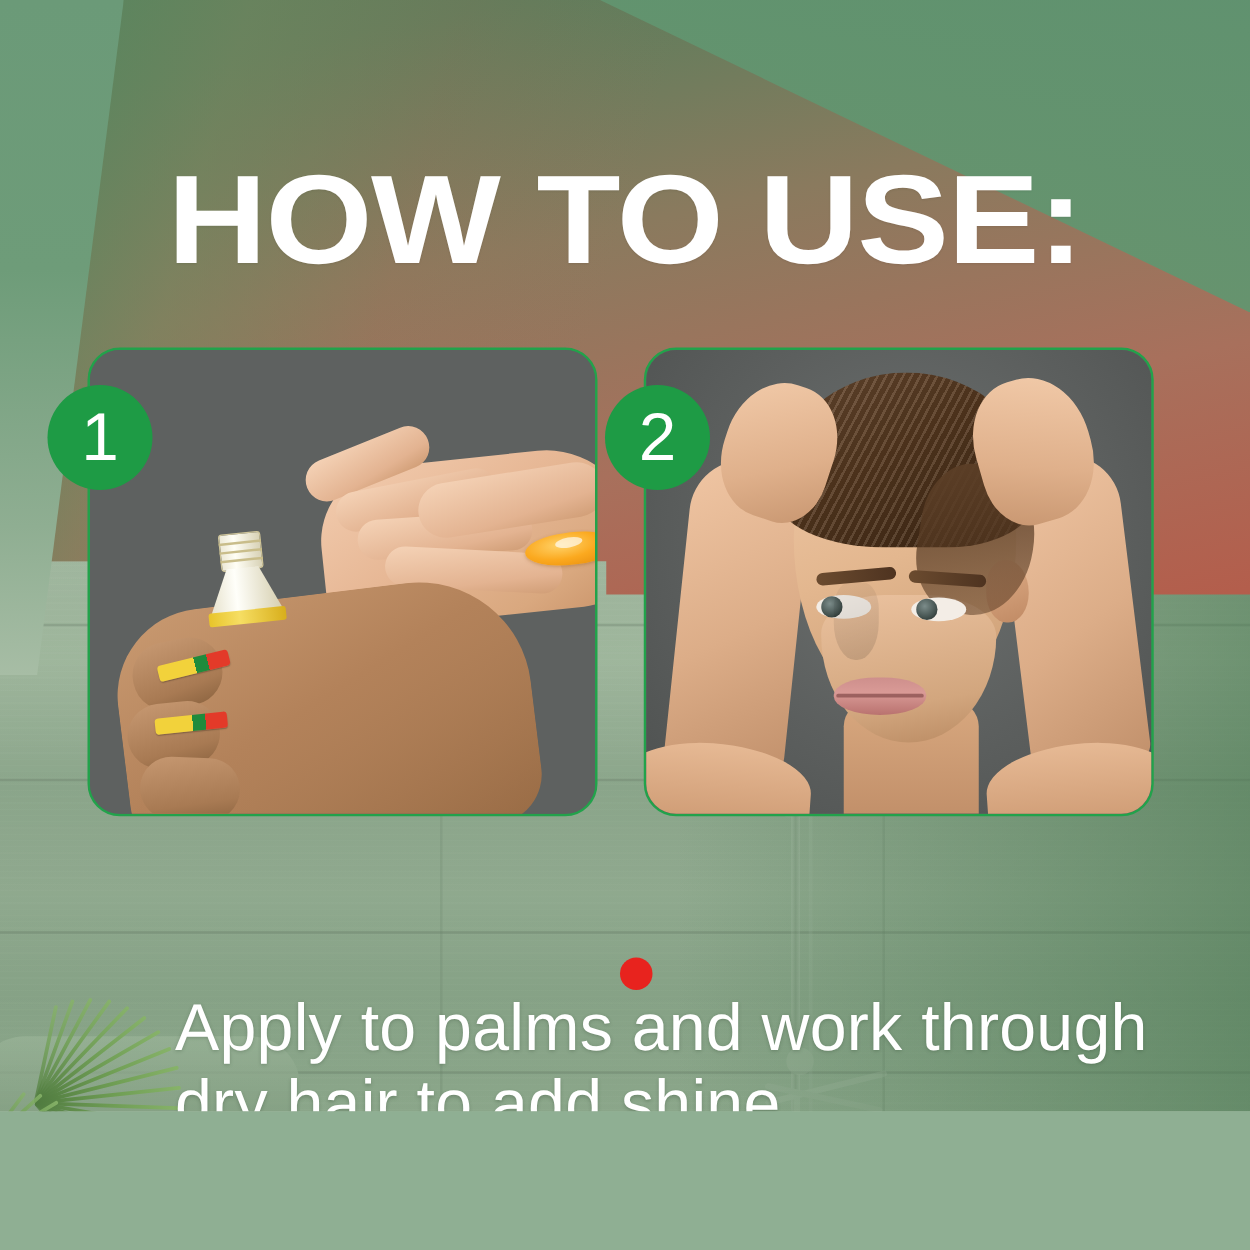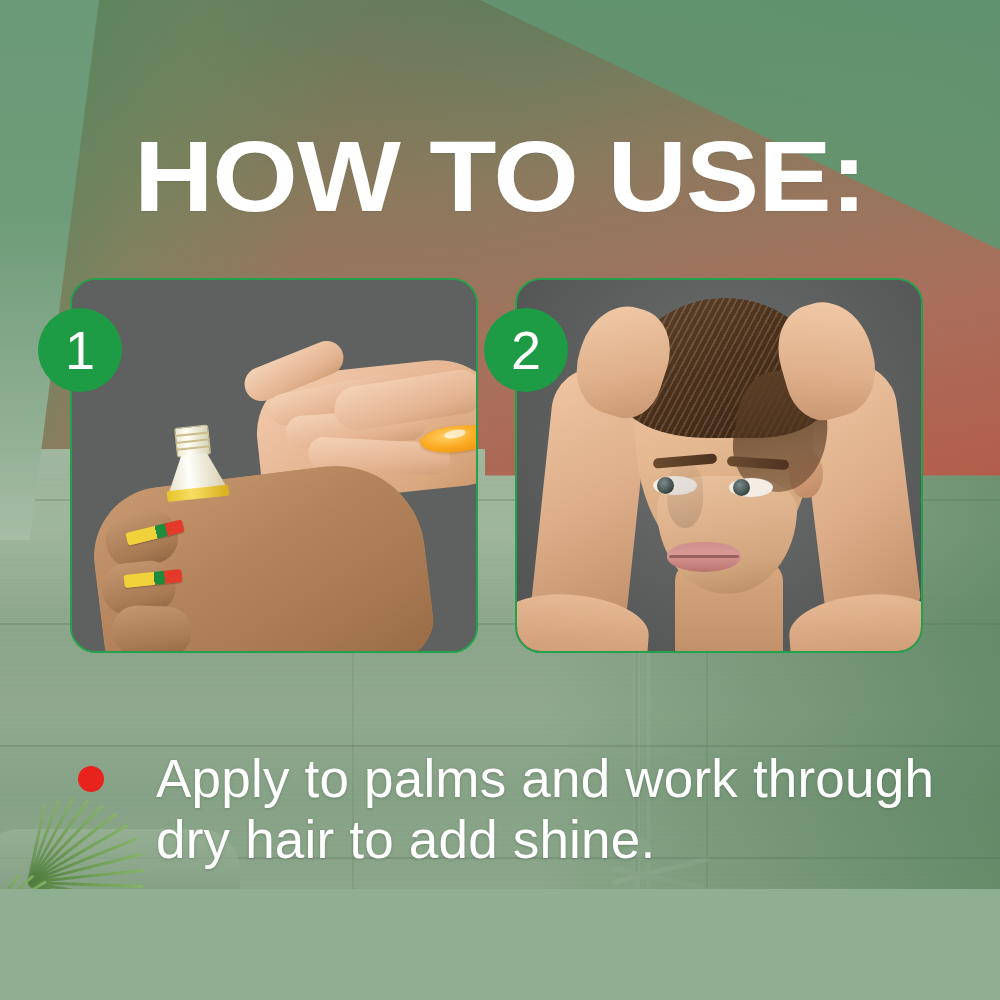--- a/index.html
+++ b/index.html
@@ -332,21 +332,21 @@
     font-size:54px; font-weight:400; line-height:1;
     font-family:"Liberation Sans", sans-serif;
     z-index:6;
   }
   #badge1{ left:38px;  top:308px; }
   #badge2{ left:484px; top:308px; }
 
   
   .caption-row{
     position:absolute; left:78px; top:748px; right:60px;
-    display:flex; align-items:flex-start; gap:0;
+    display:flex; align-items:center; gap:0;flex-direction:column;
   }
   .bullet{
     width:26px; height:26px; border-radius:50%;
     background:#E8231E; flex:0 0 26px; margin-top:18px;
   }
   .caption-text{
     margin-left:52px;
     color:#FFFFFF;
     font-size:53px;
     line-height:1.16;

